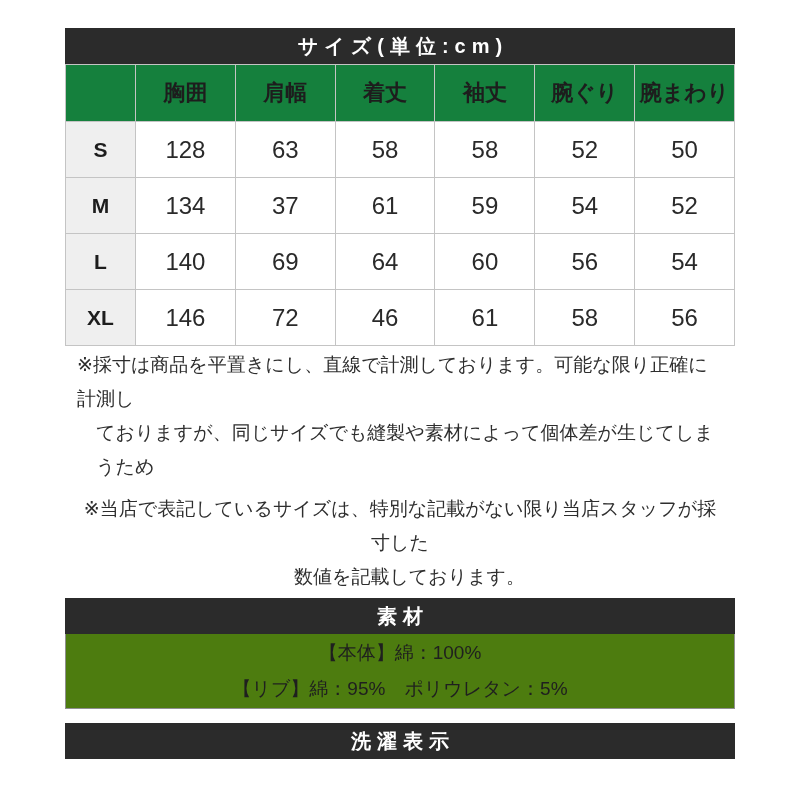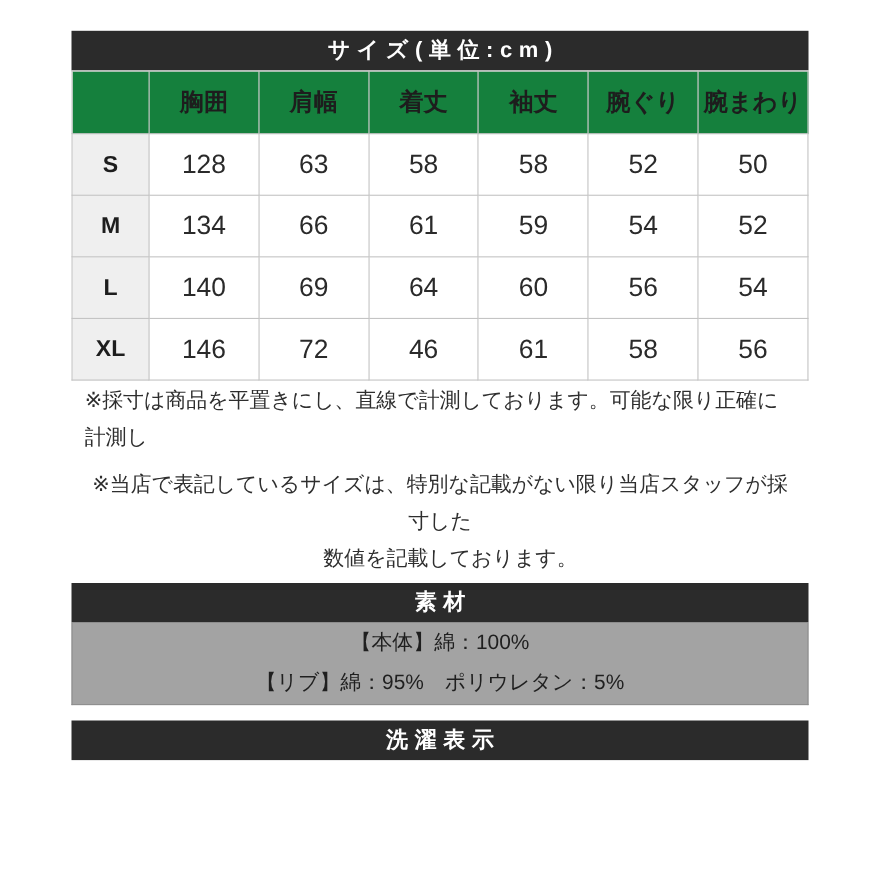--- a/index.html
+++ b/index.html
@@ -27,21 +27,21 @@
   table.size tbody tr{height:56px;}
   table.size tbody th{background:#efefef;font-size:21px;font-weight:bold;color:#1d1d1d;}
   table.size tbody td{background:#ffffff;font-size:24px;font-weight:400;color:#2a2a2a;}
 
   
   .note{margin:2px 0 0 0;padding:0 12px;font-size:19px;line-height:34px;color:#2e2e2e;}
   .note + .note{margin-top:8px;text-align:center;}
   .note .cont{padding-left:1em;}
 
   
-  .boxed{border:1px solid #8f8f8f;border-top:none;background:#a3a3a3;}
+  .boxed{border:1px solid #8f8f8f;border-top:none;background:#4d7c0f;}
   .material{margin-top:4px;border-radius:29px;}
   .material .boxed{padding:1px 0;}
   .material-line{text-align:center;font-size:19px;line-height:36px;color:#1f1f1f;white-space:pre-wrap;}
 
   
   .care{margin-top:14px;}
 </style>
 </head>
 <body>
 
@@ -76,21 +76,21 @@
         <td>128</td>
         <td>63</td>
         <td>58</td>
         <td>58</td>
         <td>52</td>
         <td>50</td>
       </tr>
       <tr>
         <th>M</th>
         <td>134</td>
-        <td>66</td>
+        <td>37</td>
         <td>61</td>
         <td>59</td>
         <td>54</td>
         <td>52</td>
       </tr>
       <tr>
         <th>L</th>
         <td>140</td>
         <td>69</td>
         <td>64</td>
@@ -105,20 +105,21 @@
         <td>46</td>
         <td>61</td>
         <td>58</td>
         <td>56</td>
       </tr>
     </tbody>
   </table>
 
   <div class="note">
     <div>※採寸は商品を平置きにし、直線で計測しております。可能な限り正確に計測し</div>
+    <div class="cont">ておりますが、同じサイズでも縫製や素材によって個体差が生じてしまうため</div>
   </div>
 
   <div class="note">
     <div>※当店で表記しているサイズは、特別な記載がない限り当店スタッフが採寸した</div>
     <div class="cont">数値を記載しております。</div>
   </div>
 
   <div class="material">
     <div class="bar">素材</div>
     <div class="boxed">

